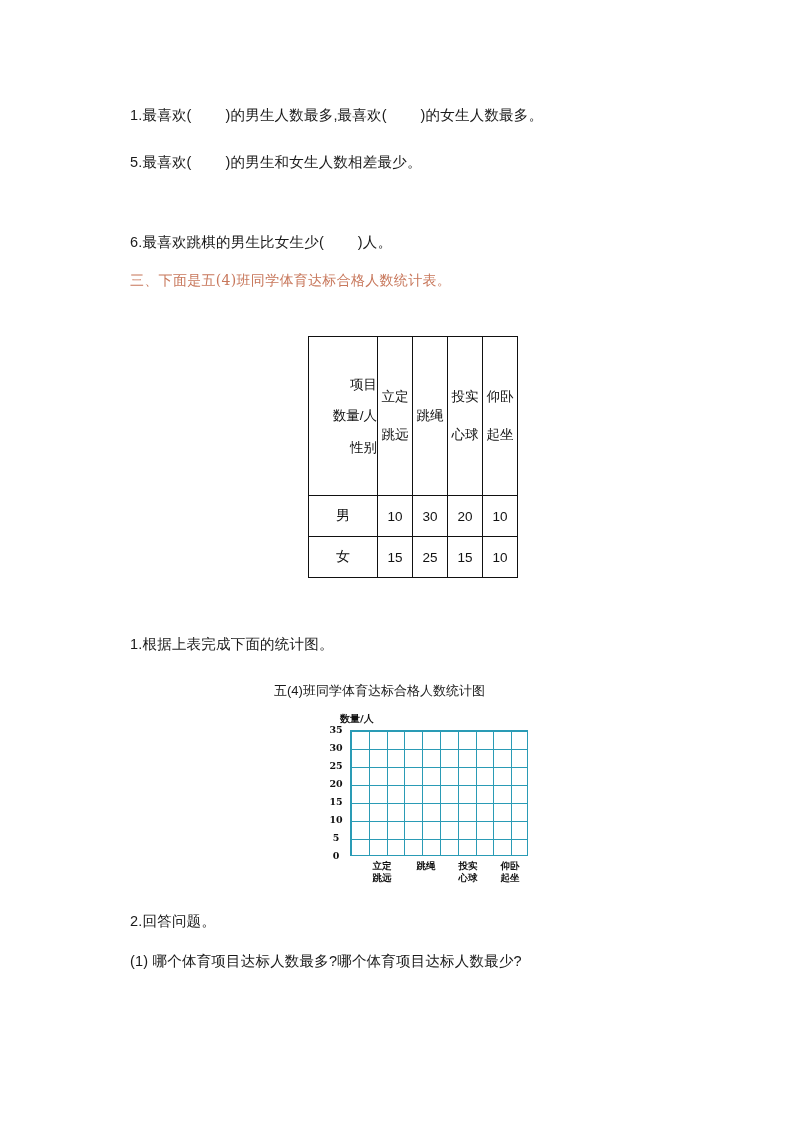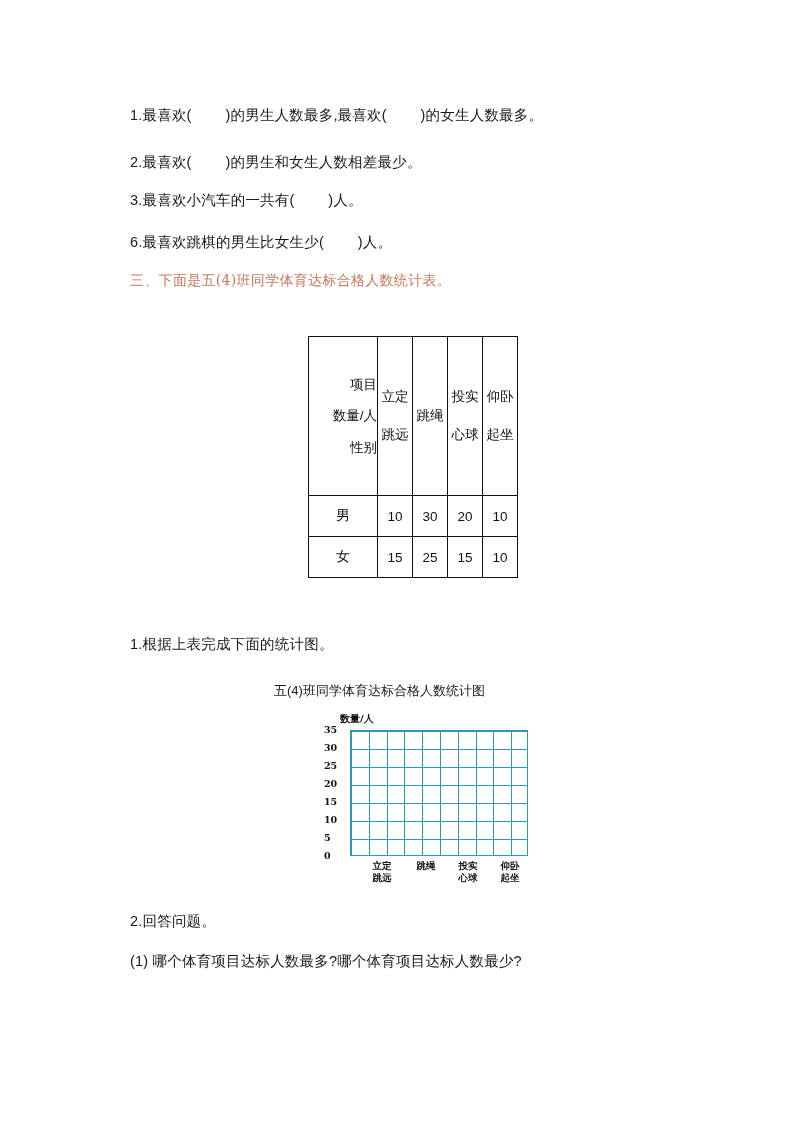--- a/index.html
+++ b/index.html
@@ -132,21 +132,21 @@
       repeating-linear-gradient(to right,
         #2a9bb5 0px, #2a9bb5 1px, transparent 1px, transparent 17.8px),
       repeating-linear-gradient(to bottom,
         #2a9bb5 0px, #2a9bb5 1px, transparent 1px, transparent 18px);
     background-color: #ffffff;
   }
   .ytick {
     position: absolute;
     right: 0;
     width: 24px;
-    text-align: left;
+    text-align: center;
     font-size: 9.5px;
     font-weight: bold;
     font-family: "DejaVu Serif", "Liberation Serif", serif;
     color: #111;
     line-height: 1;
   }
   .ytick-col {
     position: absolute;
     left: 0;
     top: 18px;
@@ -172,23 +172,22 @@
   }
   .xlab span { display: block; }
 </style>
 </head>
 <body>
 
 <div class="page">
 
   <div class="qline" style="top:105px;">1.最喜欢(        )的男生人数最多,最喜欢(        )的女生人数最多。</div>
 
-  <div class="qline" style="top:152px;">2.最喜欢(        )的男生和女生人数相差最少。</div>
-
-  <div class="qline" style="top:190px;">3.最喜欢小汽车的一共有(        )人。</div>
+  <div class="qline" style="top:152px;">5.最喜欢(        )的男生和女生人数相差最少。</div>
+
 
   <div class="qline" style="top:232px;">6.最喜欢跳棋的男生比女生少(        )人。</div>
 
   <div class="section-head" style="top:272px;">三、下面是五(4)班同学体育达标合格人数统计表。</div>
 
   <div class="stat-table-wrap">
     <table class="stat-table">
       <tbody>
           <tr>
         <td class="head-first">

